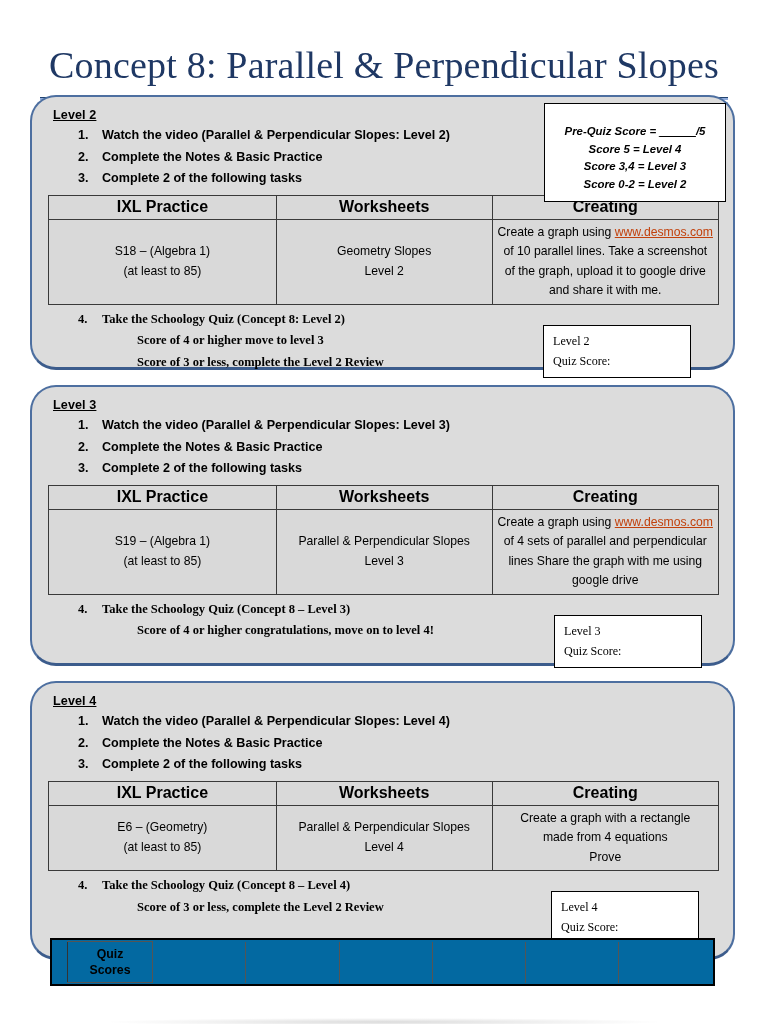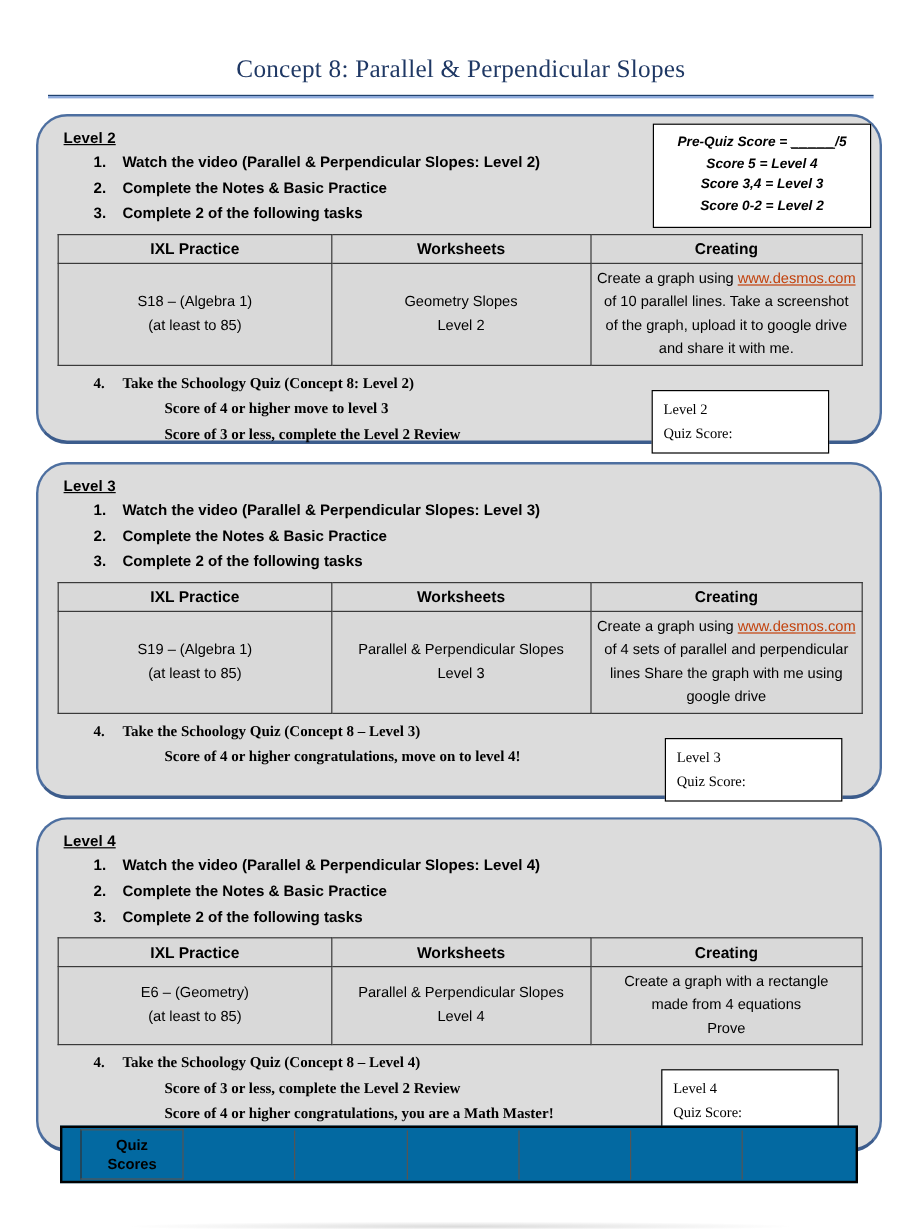--- a/index.html
+++ b/index.html
@@ -13,21 +13,21 @@
     position: relative;
     font-family: "Liberation Sans", sans-serif;
     color: #000000;
     overflow: hidden;
   }
 
   
   .page-title {
     text-align: center;
     font-family: "Liberation Serif", serif;
-    font-size: 21px;
+    font-size: 38px;
     font-weight: normal;
     color: #1f3864;
     letter-spacing: 0.2px;
     margin: 0;
     padding-top: 46px;
     line-height: 1.05;
   }
   .title-rule {
     width: 688px;
     margin: 11px auto 0 auto;
@@ -82,21 +82,21 @@
 
   
   .prequiz-box {
     position: absolute;
     right: 7px;
     top: 6px;
     width: 182px;
     box-sizing: border-box;
     background: #ffffff;
     border: 1.4px solid #000000;
-    padding: 7px 6px 8px 6px;
+    padding: 19px 6px 8px 6px;
     text-align: center;
   }
   .prequiz-box div {
     font-size: 11.4px;
     font-weight: bold;
     font-style: italic;
     line-height: 17.5px;
     white-space: nowrap;
   }
   .prequiz-box .blank {
@@ -113,21 +113,21 @@
   }
   table.task-table th,
   table.task-table td {
     border: 1.3px solid #3a3a3a;
     background: #d9d9d9;
     text-align: center;
     vertical-align: middle;
     padding: 3px 5px;
   }
   table.task-table th {
-    font-size: 13px;
+    font-size: 16px;
     font-weight: bold;
     height: 19px;
     padding: 2px 0;
   }
   table.task-table td {
     font-size: 12.2px;
     font-weight: normal;
     line-height: 19.5px;
   }
   table.task-table col.c1 { width: 34%; }
@@ -371,21 +371,20 @@
           <div>made from 4 equations</div>
           <div>Prove</div>
         </td>
       </tr>
     </tbody>
       </table>
 
     <div class="step4">
       <div class="line"><span class="num">4.</span><span>Take the Schoology Quiz (Concept 8 – Level 4)</span></div>
       <div class="line indent">Score of 3 or less, complete the Level 2 Review</div>
-      <div class="line indent">Score of 4 or higher congratulations, you are a Math Master!</div>
       <div class="quiz-box" style="right:20px; top:20px;">
         <div>Level 4</div>
         <div>Quiz Score:</div>
       </div>
     </div>
 
   </div>
 </div>
 
 <div class="scores-wrap" style="top:938px;">

